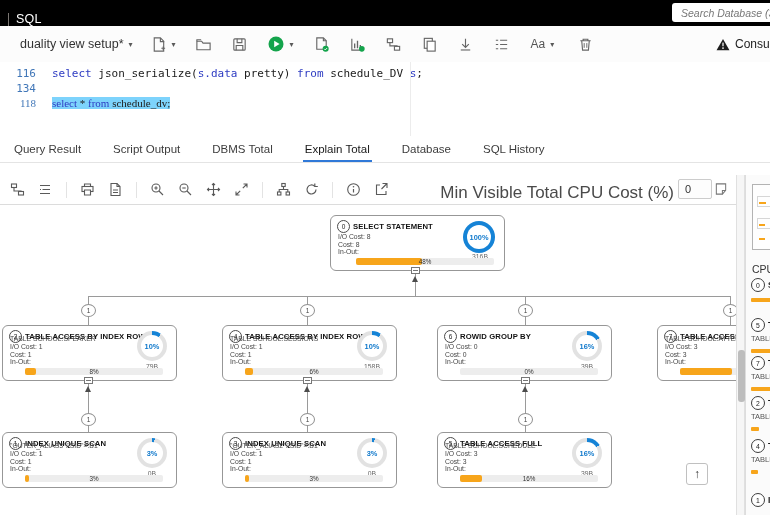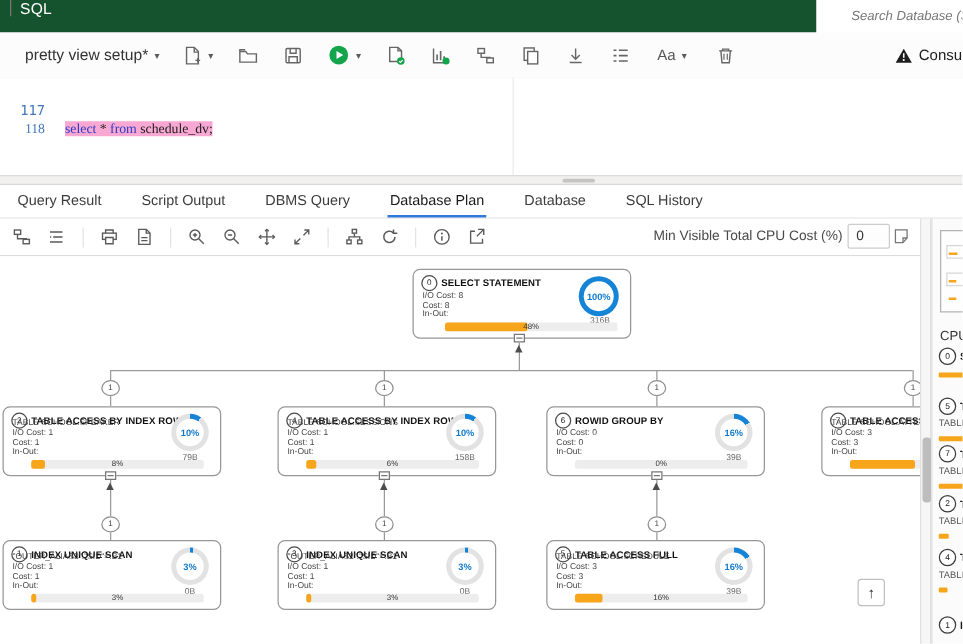--- a/index.html
+++ b/index.html
@@ -1,20 +1,20 @@
 <!DOCTYPE html>
 <html><head>
 <meta charset="utf-8">
 <style>
   html,body{margin:0;padding:0;}
   body{width:770px;height:515px;overflow:hidden;position:relative;background:#fff;
        font-family:"Liberation Sans","DejaVu Sans",sans-serif;-webkit-font-smoothing:antialiased;}
   .abs{position:absolute;}
   
-  .topbar{left:0;top:0;width:653px;height:26px;background:#14532d;display:flex;align-items:flex-start;}
+  .topbar{left:0;top:0;width:770px;height:26px;background:#000000;display:flex;align-items:flex-end;}
   .topbar .divider{width:1px;height:13px;background:#7a7672;margin-left:8px;}
   .topbar .title{color:#fff;font-size:12.5px;margin-left:7px;letter-spacing:.2px;}
   .search{position:absolute;left:672px;top:3px;width:130px;height:19px;background:#fff;border:none;
           border-radius:3px;font-style:italic;font-size:10.5px;color:#777;padding:0 0 0 9px;outline:none;
           font-family:"Liberation Sans",sans-serif;}
   
   .wtoolbar{left:0;top:26px;width:770px;height:36px;background:#fcfcfc;border-bottom:1px solid #e3e3e3;
             display:flex;align-items:center;}
   .ws-name{font-size:12.5px;color:#333;margin-left:20px;}
   .caret{font-size:8px;color:#5a5a5a;margin-left:5px;}
@@ -23,37 +23,37 @@
   .aa{font-size:12px;color:#555;margin-left:21px;}
   .warn{position:absolute;left:716px;top:26px;height:36px;display:flex;align-items:center;white-space:nowrap;}
   .warn svg{margin-right:5px;}
   .warn span{font-size:12px;color:#1d1d1d;}
   
   .editor{left:0;top:62px;width:770px;height:78px;background:#fff;font-family:"DejaVu Sans Mono","Liberation Mono",monospace;}
   .cline{position:absolute;left:0;height:14px;width:770px;font-size:11px;line-height:14px;}
   .lnum{position:absolute;left:0;width:36px;text-align:right;color:#4177b8;}
   .lcode{position:absolute;left:52px;white-space:pre;color:#202020;}
   .kw{color:#2d3bc2;}
-  .sel{background:#f9a8d4;}
+  .sel{background:#7dd3fc;}
   .ed-divider{left:410px;top:62px;width:1px;height:78px;background:#ececec;}
   
   .splitter{left:0;top:140px;width:770px;height:8px;background:#f1f0ee;border-top:1px solid #dddcda;border-bottom:1px solid #d8d7d5;box-sizing:border-box;}
   .sp-handle{position:absolute;left:450px;top:2px;width:26px;height:3px;background:#c6c4c1;border-radius:2px;}
   
-  .tabs{left:0;top:148px;width:770px;height:27px;background:#fff;border-bottom:1px solid #e4e4e4;
+  .tabs{left:0;top:136px;width:770px;height:27px;background:#fff;border-bottom:1px solid #e4e4e4;
         display:flex;align-items:flex-end;box-sizing:border-box;}
   .tab{font-size:11.5px;color:#3c3c3c;margin-left:28px;padding:0 2px 7px 2px;cursor:pointer;white-space:nowrap;}
   .tab:first-child{margin-left:12px;}
   .tab.active{color:#191919;border-bottom:2px solid #3079d8;padding-bottom:5px;}
   
   .extoolbar{left:0;top:175px;width:736px;height:30px;background:#fff;border-bottom:1px solid #e2e2e2;
              display:flex;align-items:center;box-sizing:border-box;}
   .eicon{margin-left:13px;display:flex;align-items:center;cursor:pointer;}
   .esep{width:1px;height:16px;background:#e3e3e3;margin-left:13px;}
-  .mincpu-label{position:absolute;right:96px;top:183px;font-size:11px;color:#4a4a4a;white-space:nowrap;}
+  .mincpu-label{position:absolute;right:96px;top:183px;font-size:17px;color:#4a4a4a;white-space:nowrap;}
   .mincpu-input{position:absolute;left:678px;top:179px;width:26px;height:18px;border:1px solid #ccc;border-radius:2px;
                 font-size:11px;color:#333;padding:0 0 0 6px;background:#fdfdfd;outline:none;font-family:"Liberation Sans",sans-serif;}
   .note-icon{position:absolute;left:714px;top:182px;cursor:pointer;}
   
   .hline-top{left:0;top:204px;width:736px;height:1px;background:#dcdcdc;}
   .canvas{left:0;top:205px;width:736px;height:310px;background:#fff;overflow:hidden;}
   .node{position:absolute;background:#fff;border:1px solid #979797;border-radius:6px;height:56px;z-index:2;box-sizing:border-box;cursor:pointer;}
   .nhead{position:absolute;top:4px;left:6px;display:flex;align-items:center;gap:3px;}
   .nbadge{width:11px;height:11px;min-width:11px;border:1px solid #4a4a4a;border-radius:50%;font-size:6.5px;
           display:flex;align-items:center;justify-content:center;color:#222;background:#fff;}
@@ -95,21 +95,21 @@
 </head>
 <body>
 
 <header class="abs topbar">
   <span class="divider"></span>
   <span class="title">SQL</span>
   <input class="search" readonly="" value="Search Database (3" style="">
 </header>
 
 <div class="abs wtoolbar">
-  <span class="ws-name">pretty view setup*</span>
+  <span class="ws-name">duality view setup*</span>
   <span class="caret">▾</span>
 
   <span class="wicon" style="margin-left:17px">
     <svg width="17" height="17" viewBox="0 0 18 18">
         <path d="M4.5 2h6.5l3.5 3.5V16h-10z" fill="none" stroke="#666" stroke-width="1.2"></path>
         <path d="M11 2v4h4" fill="none" stroke="#666" stroke-width="1.2"></path>
         <path d="M12 13h4M14 11v4" stroke="#666" stroke-width="1.2"></path>
       </svg>
   </span>
   <span class="caret">▾</span>
@@ -198,40 +198,44 @@
 <div class="warn">
   <svg width="14" height="13" viewBox="0 0 16 14">
       <path d="M8 .8 15.4 13.5H.6Z" fill="#1d1d1d"></path>
       <rect x="7.3" y="4.8" width="1.4" height="4.2" fill="#fff"></rect>
       <circle cx="8" cy="11" r="1" fill="#fff"></circle>
     </svg>
   <span>Consumer group</span>
 </div>
 
 <div class="abs editor" id="editor">
+    <div class="cline" style="top: 5px;">
+      <div class="lnum">116</div>
+      <div class="lcode" style="display: inline;"><span class="kw">select</span><span> json_serialize(</span><span class="kw">s.data</span><span> pretty) </span><span class="kw">from</span><span> schedule_DV </span><span class="kw">s</span><span>;</span></div>
+    </div>
     <div class="cline" style="top: 19.5px;">
-      <div class="lnum">117</div>
+      <div class="lnum">134</div>
       <div class="lcode" style="display: inline;"></div>
     </div>
     <div class="cline" style="top: 34px; font-family: Liberation Serif, serif;">
       <div class="lnum">118</div>
       <div class="lcode"><div class="sel" style="display: inline;"><span class="kw">select</span><span> * </span><span class="kw">from</span><span> schedule_dv;</span></div></div>
     </div>
   </div>
 <div class="abs ed-divider"></div>
 
 <div class="abs splitter">
   <span class="sp-handle"></span>
 </div>
 
 <div class="abs tabs" id="tabs">
     <div class="tab">Query Result</div>
     <div class="tab">Script Output</div>
-    <div class="tab">DBMS Query</div>
-    <div class="tab active">Database Plan</div>
+    <div class="tab">DBMS Total</div>
+    <div class="tab active">Explain Total</div>
     <div class="tab">Database</div>
     <div class="tab">SQL History</div>
   </div>
 
 <div class="abs extoolbar">
   <span class="eicon" style="margin-left:10px">
     <svg width="15" height="15" viewBox="0 0 15 15">
         <rect x="1.5" y="2" width="5" height="3.5" fill="none" stroke="#5a5a5a" stroke-width="1.1"></rect>
         <rect x="8.5" y="9.5" width="5" height="3.5" fill="none" stroke="#5a5a5a" stroke-width="1.1"></rect>
         <path d="M4 5.5v3.5h7v.5" fill="none" stroke="#5a5a5a" stroke-width="1.1"></path>

